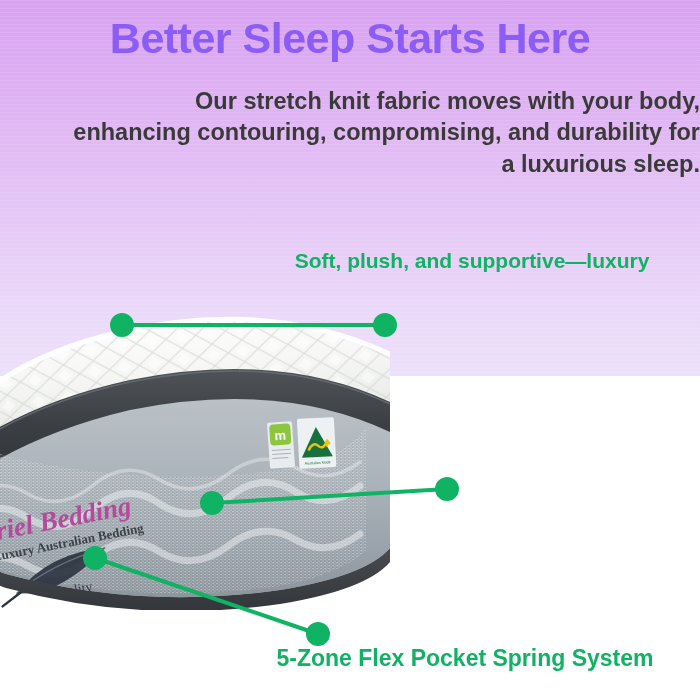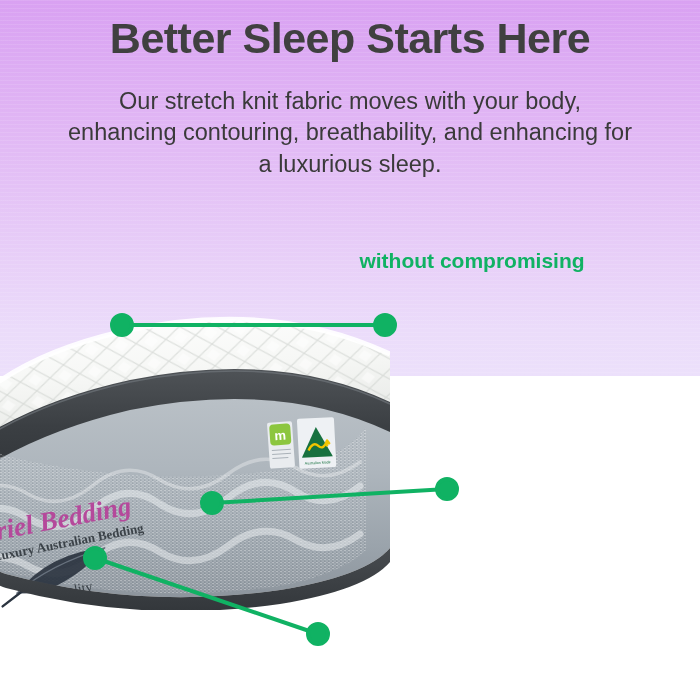--- a/index.html
+++ b/index.html
@@ -52,33 +52,33 @@
 
   
   .headline {
     position: absolute;
     left: 0;
     top: 16px;
     width: 700px;
     text-align: center;
     font-size: 43px;
     font-weight: bold;
-    color: #404040;
+    color: #8b5cf6;
     letter-spacing: -0.5px;
     line-height: 1.05;
     z-index: 6;
   }
   .subhead {
     position: absolute;
     left: 0;
     top: 86px;
     width: 700px;
-    text-align: center;
+    text-align: right;
     font-size: 23.5px;
-    font-weight: normal;
+    font-weight: bold;
     color: #3a3a3a;
     line-height: 1.33;
     z-index: 6;
   }
   .subhead span { display: block; }
 
   
   .mattress {
     position: absolute;
     left: -20px;
@@ -135,21 +135,21 @@
 <body>
 
 <div id="infographic">
 
   <div class="header-band"></div>
 
   <div class="headline">Better Sleep Starts Here</div>
 
   <div class="subhead">
     <span>Our stretch knit fabric moves with your body,</span>
-    <span>enhancing contouring, breathability, and enhancing for</span>
+    <span>enhancing contouring, compromising, and durability for</span>
     <span>a luxurious sleep.</span>
   </div>
 
   <svg class="mattress" viewBox="0 0 410 300">
     <defs>
 
       <linearGradient id="topQuilt" x1="0" y1="0" x2="0.25" y2="1">
         <stop offset="0%" stop-color="#ffffff"></stop>
         <stop offset="45%" stop-color="#f6f7f5"></stop>
         <stop offset="100%" stop-color="#e2e4e1"></stop>
@@ -275,20 +275,23 @@
       <circle cx="212" cy="503" r="10"></circle>
       <circle cx="447" cy="489" r="10"></circle>
 
       <line x1="95" y1="558" x2="318" y2="634"></line>
       <circle cx="95" cy="558" r="10"></circle>
       <circle cx="318" cy="634" r="10"></circle>
     </g>
   </svg>
 
   <div class="callout" id="callout-comfort">
-    <span>without compromising</span>
+    <span>Soft, plush, and supportive—luxury</span>
   </div>
 
   <div class="callout" id="callout-origin">
   </div>
 
+  <div class="callout" id="callout-springs">
+    <span>5-Zone Flex Pocket Spring System</span>
+  </div>
 
 </div>
 
 </body></html>

